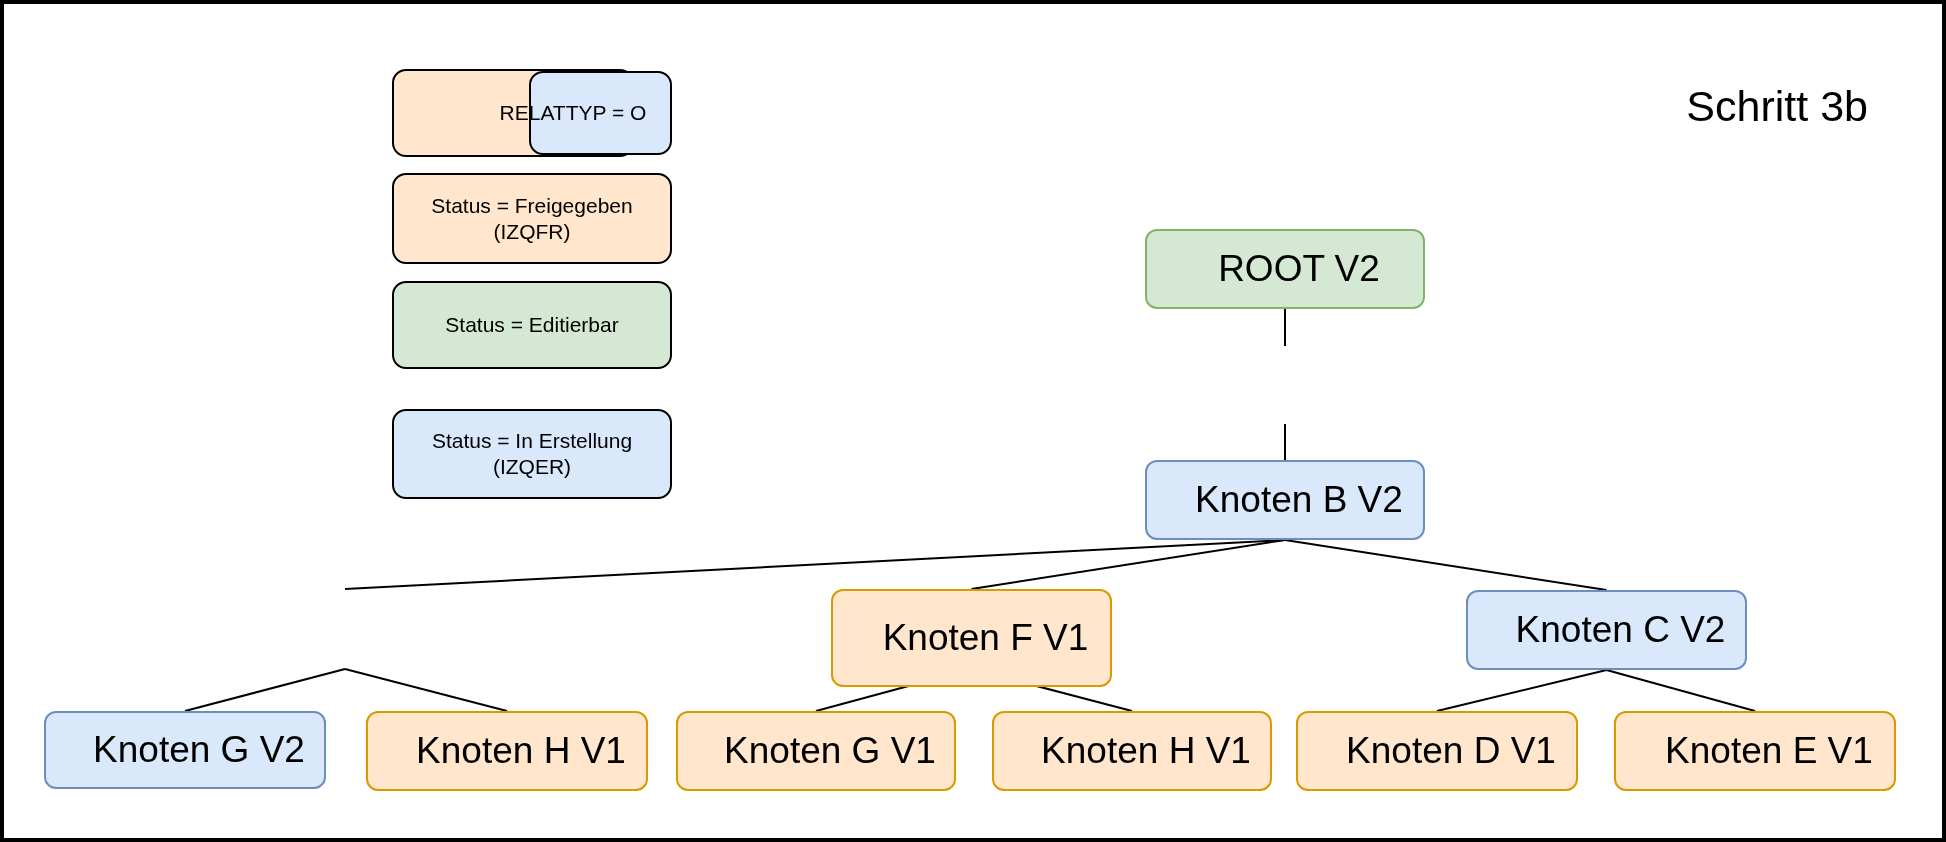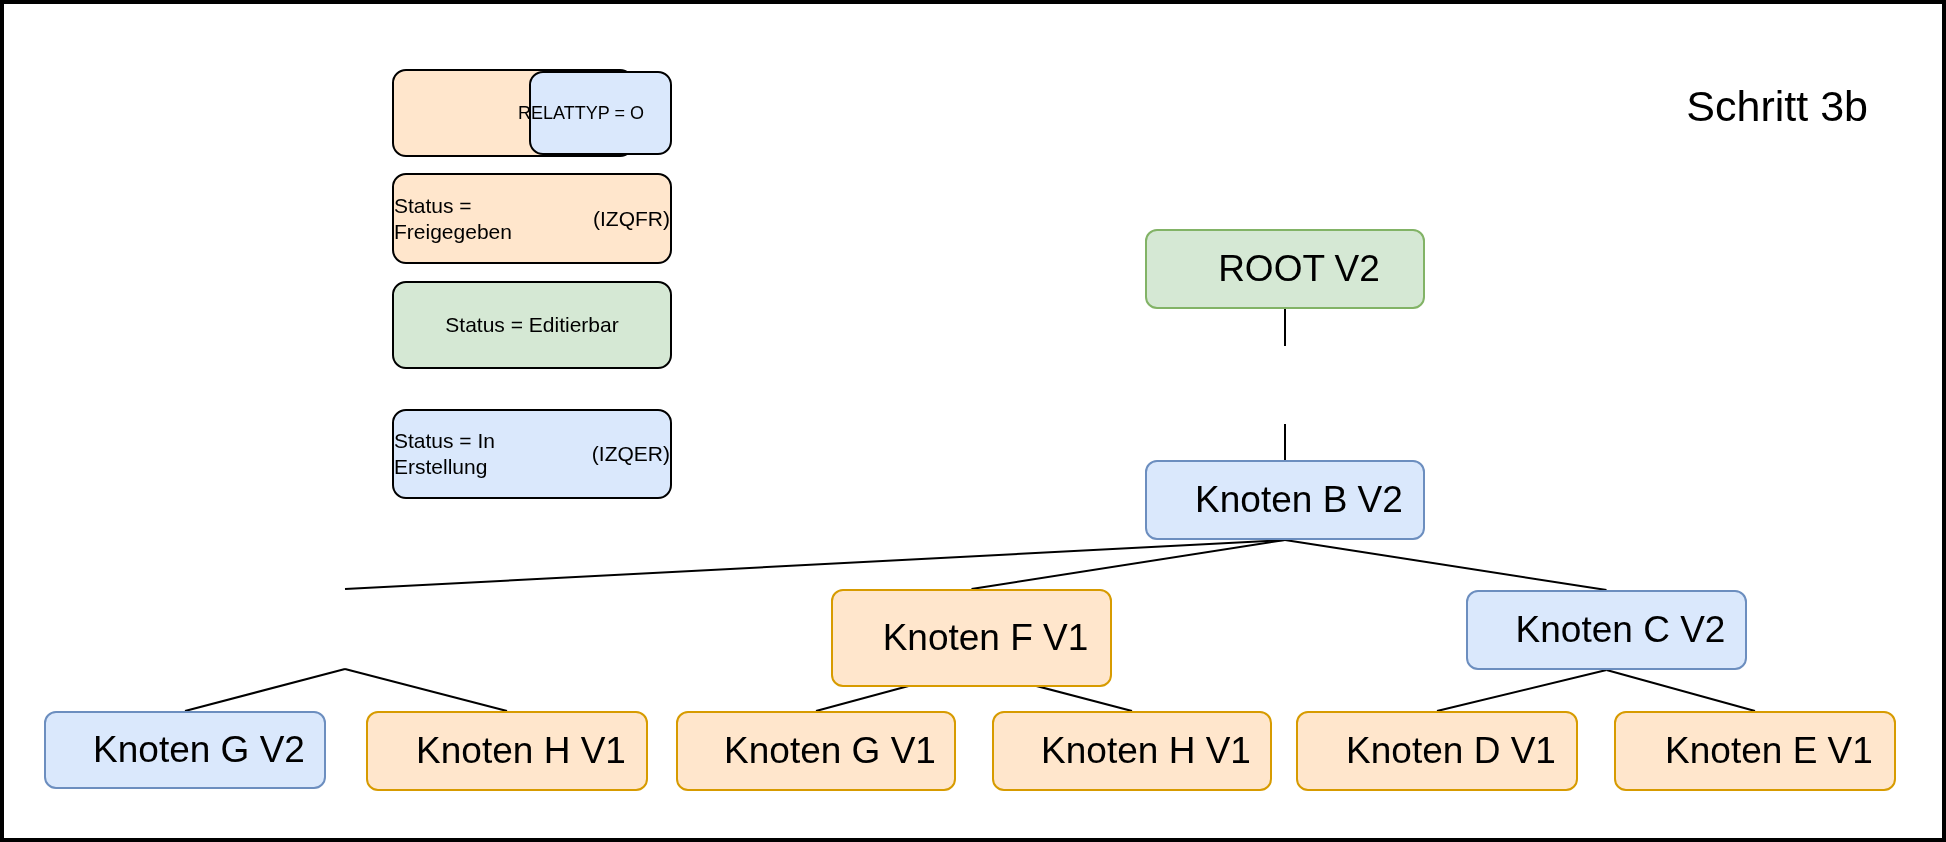--- a/index.html
+++ b/index.html
@@ -52,25 +52,26 @@
     white-space: nowrap;
   }
 
   .legend-box {
     position: absolute;
     z-index: 2;
     box-sizing: border-box;
     border-radius: 14px;
     border: 2px solid;
     display: flex;
-    flex-direction: row;
+    flex-direction: column;
     align-items: center;
     justify-content: center;
     font-size: 21px;
     line-height: 26px;
+    text-align: center;
   }
   .legend-line:empty { display: none; }
 
   #legend-relattyp {
     position: absolute;
     left: 388px;
     top: 65px;
     width: 280px;
     height: 88px;
     z-index: 2;
@@ -78,26 +79,26 @@
   #legend-relattyp .part {
     position: absolute;
     box-sizing: border-box;
     border-radius: 14px;
     border: 2px solid;
   }
   #relattyp-orange-part { left: 0; top: 0; width: 242px; height: 88px; }
   #relattyp-blue-part   { left: 137px; top: 2px; width: 143px; height: 84px; }
   #legend-relattyp .overlay-label {
     position: absolute;
-    left: 16px; top: 0;
+    left: 8px; top: 0;
     width: 100%; height: 100%;
     display: flex;
     align-items: center;
     justify-content: center;
-    font-size: 18px;
+    font-size: 21px;
     z-index: 3;
     white-space: nowrap;
     padding-left: 33px;
   }
 
   
   #legend-freigegeben { left: 388px; top: 169px; width: 280px; height: 91px; }
   #legend-editierbar  { left: 388px; top: 277px; width: 280px; height: 88px; }
   #legend-erstellung  { left: 388px; top: 405px; width: 280px; height: 90px; }
 

